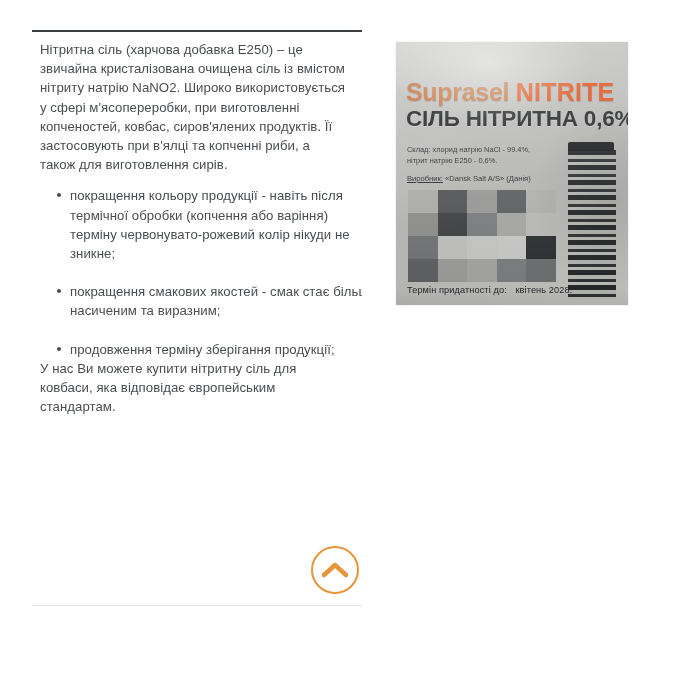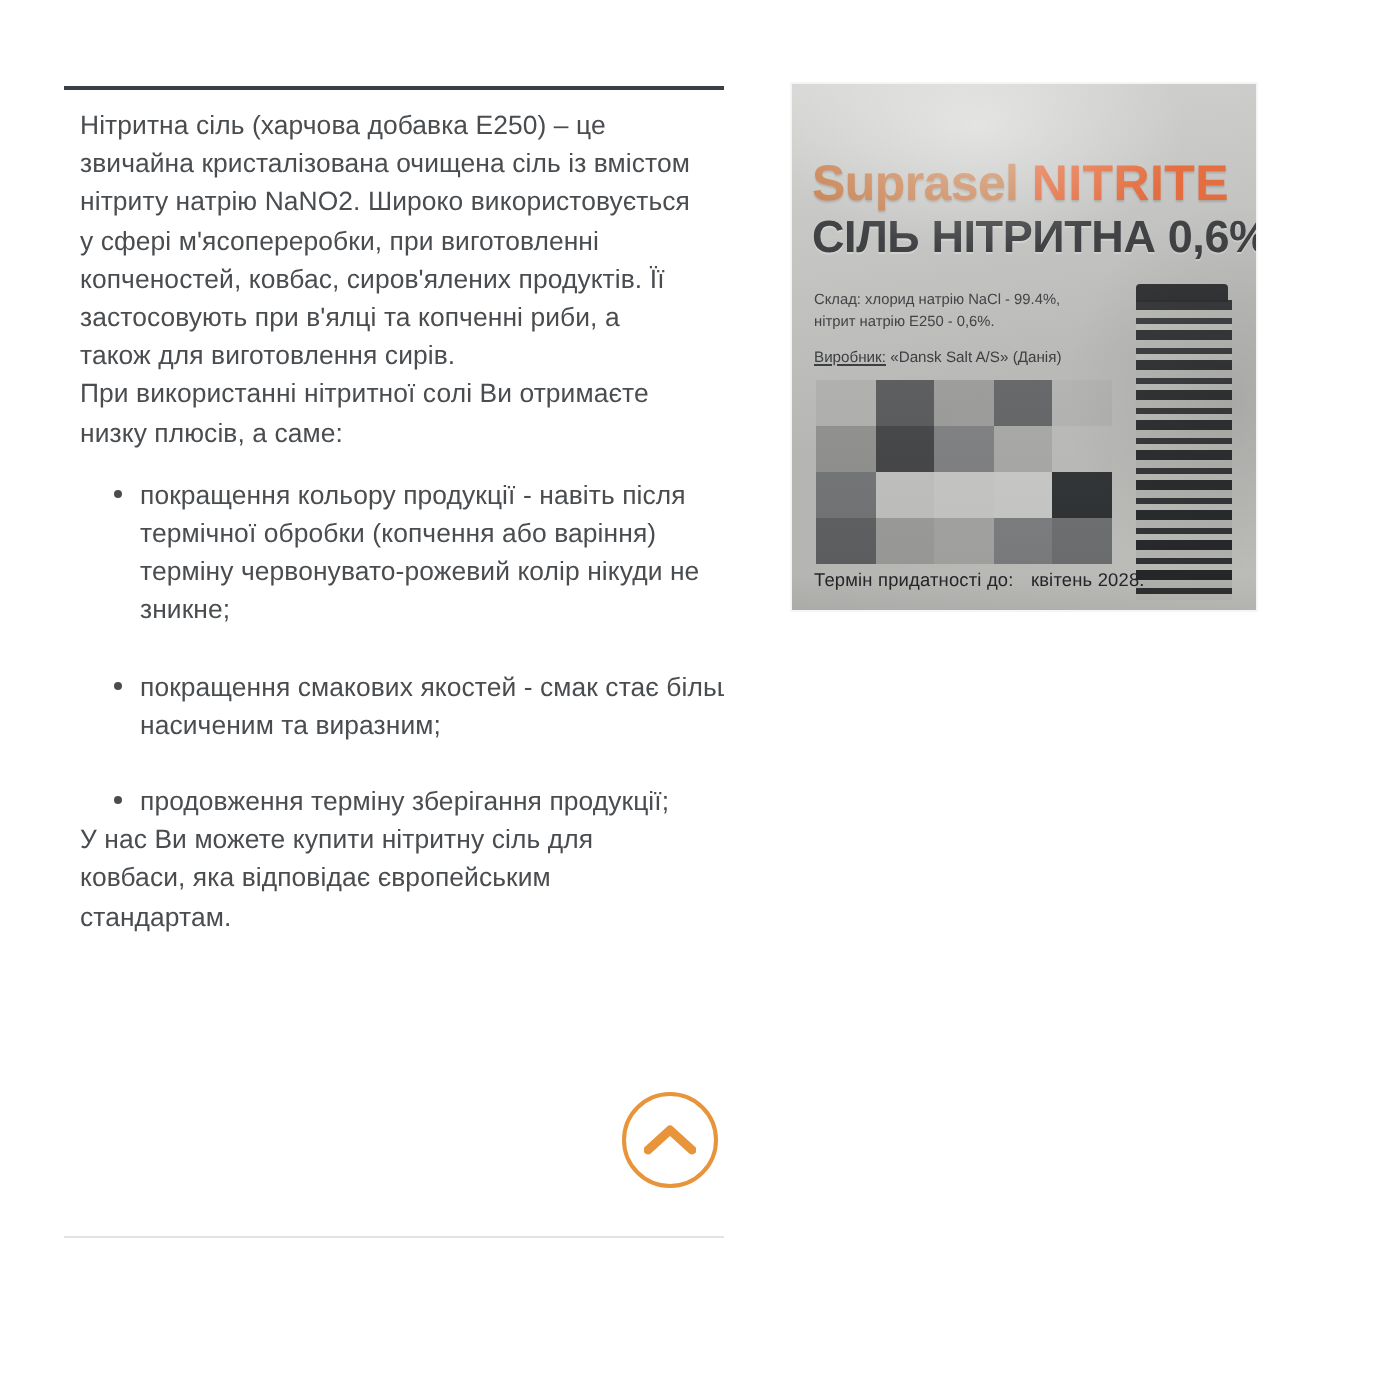--- a/index.html
+++ b/index.html
@@ -19,21 +19,21 @@
     position: relative;
     width: 700px;
     height: 700px;
     background: #ffffff;
   }
 
   
   .article-card {
     position: absolute;
     left: 32px;
-    top: 43px;
+    top: 30px;
     width: 330px;
     height: 576px;
     background: #ffffff;
     border-top: 2px solid #3c3f42;
     border-bottom: 1px solid #e3e3e3;
     overflow: hidden;
     box-sizing: border-box;
   }
   .article-inner {
     padding: 8px 0 0 8px;
@@ -232,21 +232,20 @@
 </style>
 </head>
 <body>
 
 <div id="page">
 
   <div class="article-card">
     <div class="article-inner">
 
       <p class="para">Нітритна сіль (харчова добавка Е250) – це звичайна кристалізована очищена сіль із вмістом нітриту натрію NaNO2. Широко використовується у сфері м'ясопереробки, при виготовленні копченостей, ковбас, сиров'ялених продуктів. Її застосовують при в'ялці та копченні риби, а також для виготовлення сирів.</p>
-      <p class="para">При використанні нітритної солі Ви отримаєте низку плюсів, а саме:</p>
 
       <ul class="bullets">
         <li>
           <span class="dot"></span>
           <span>покращення кольору продукції - навіть після термічної обробки (копчення або варіння) терміну червонувато-рожевий колір нікуди не зникне;</span>
         </li>
         <li>
           <span class="dot"></span>
           <span>покращення смакових якостей - смак стає більш насиченим та виразним;</span>
         </li>

